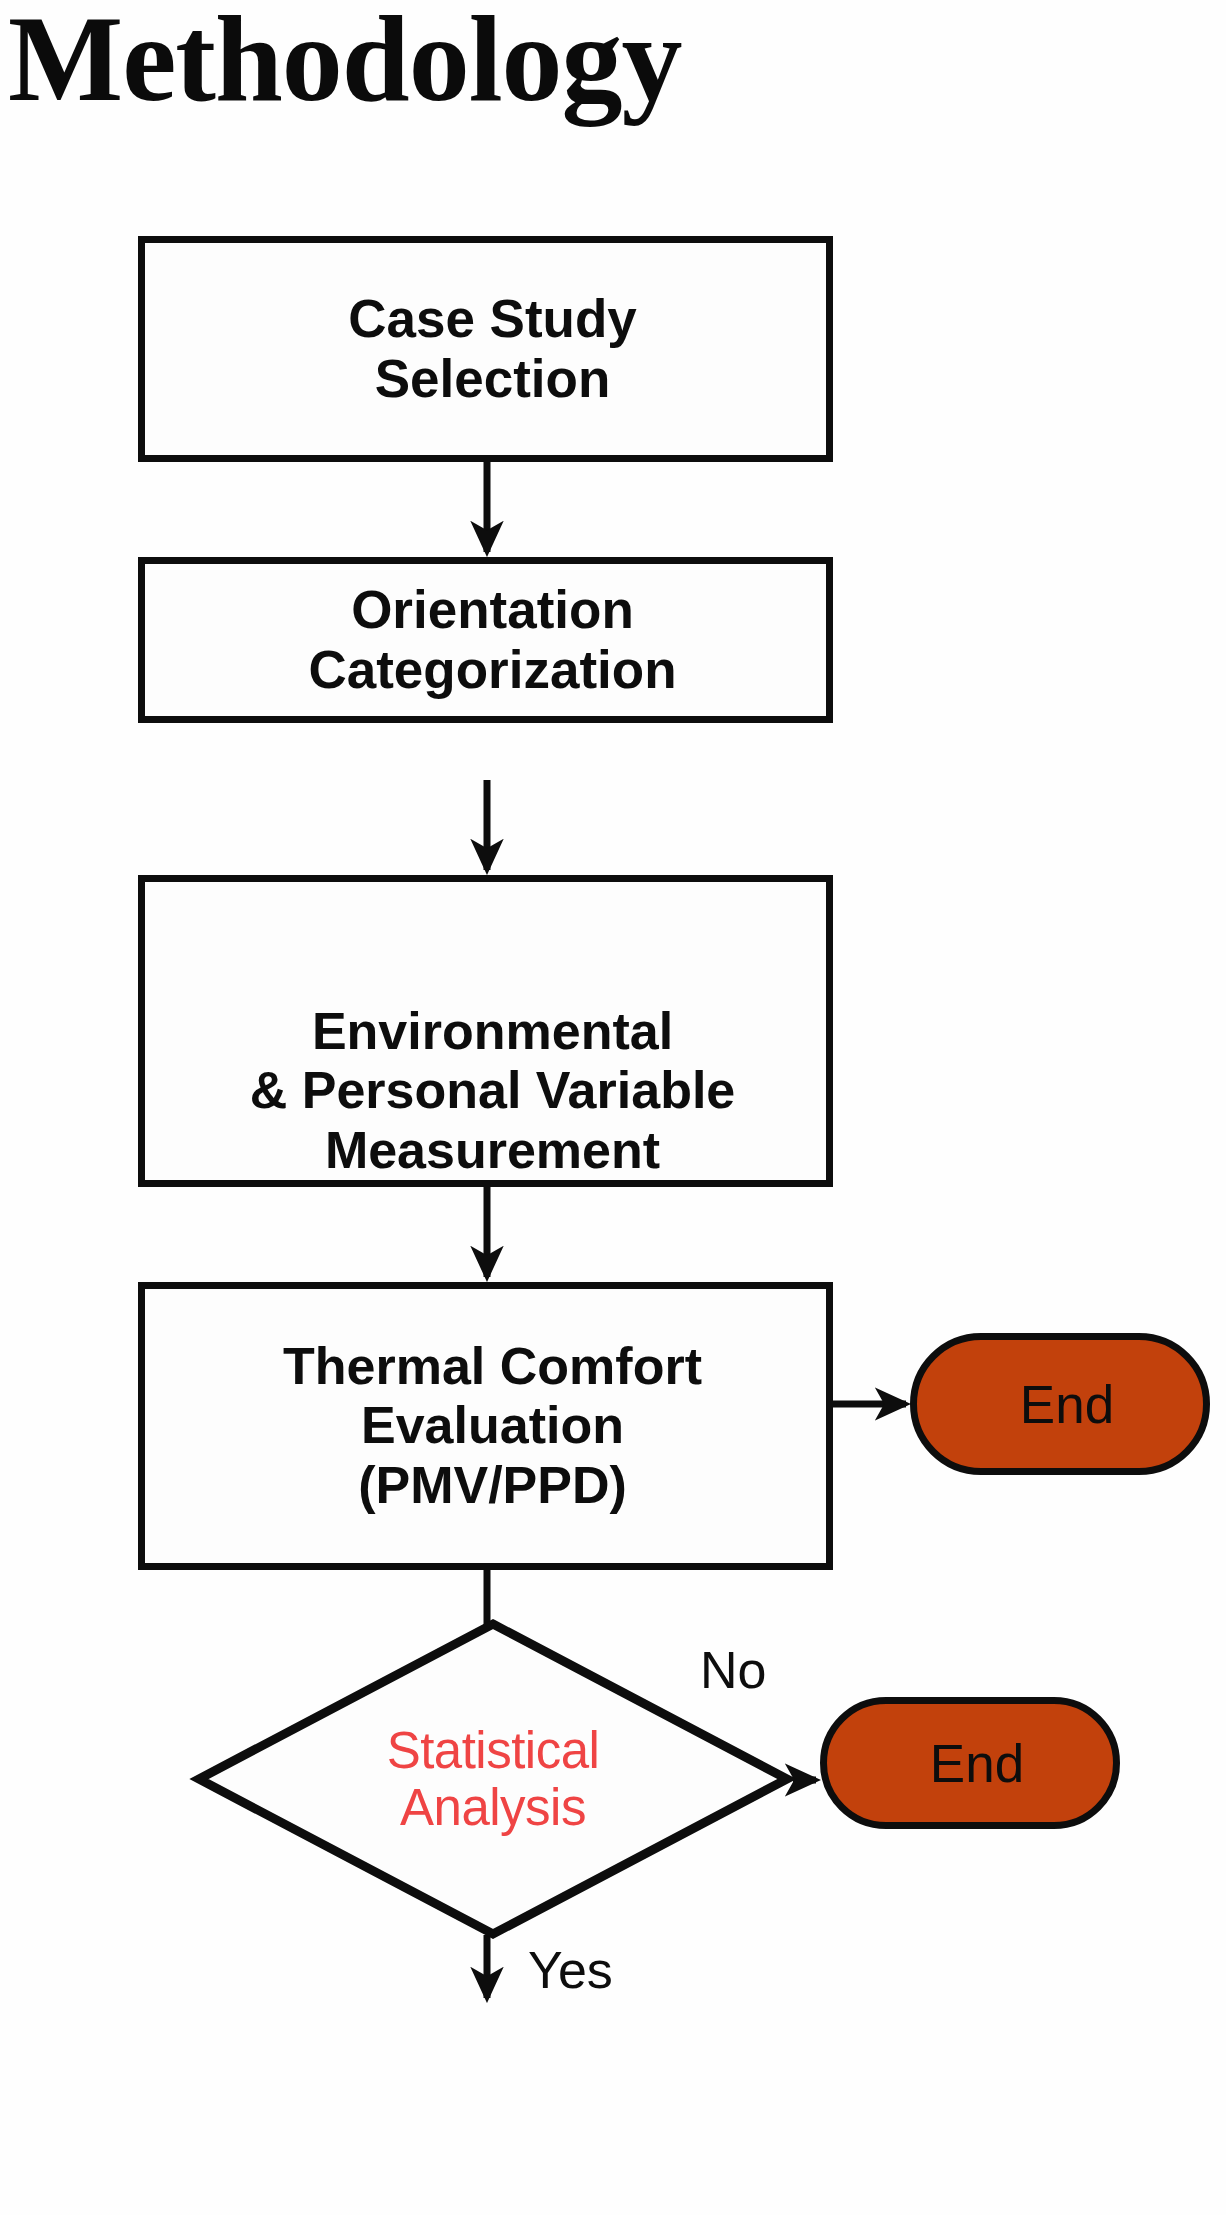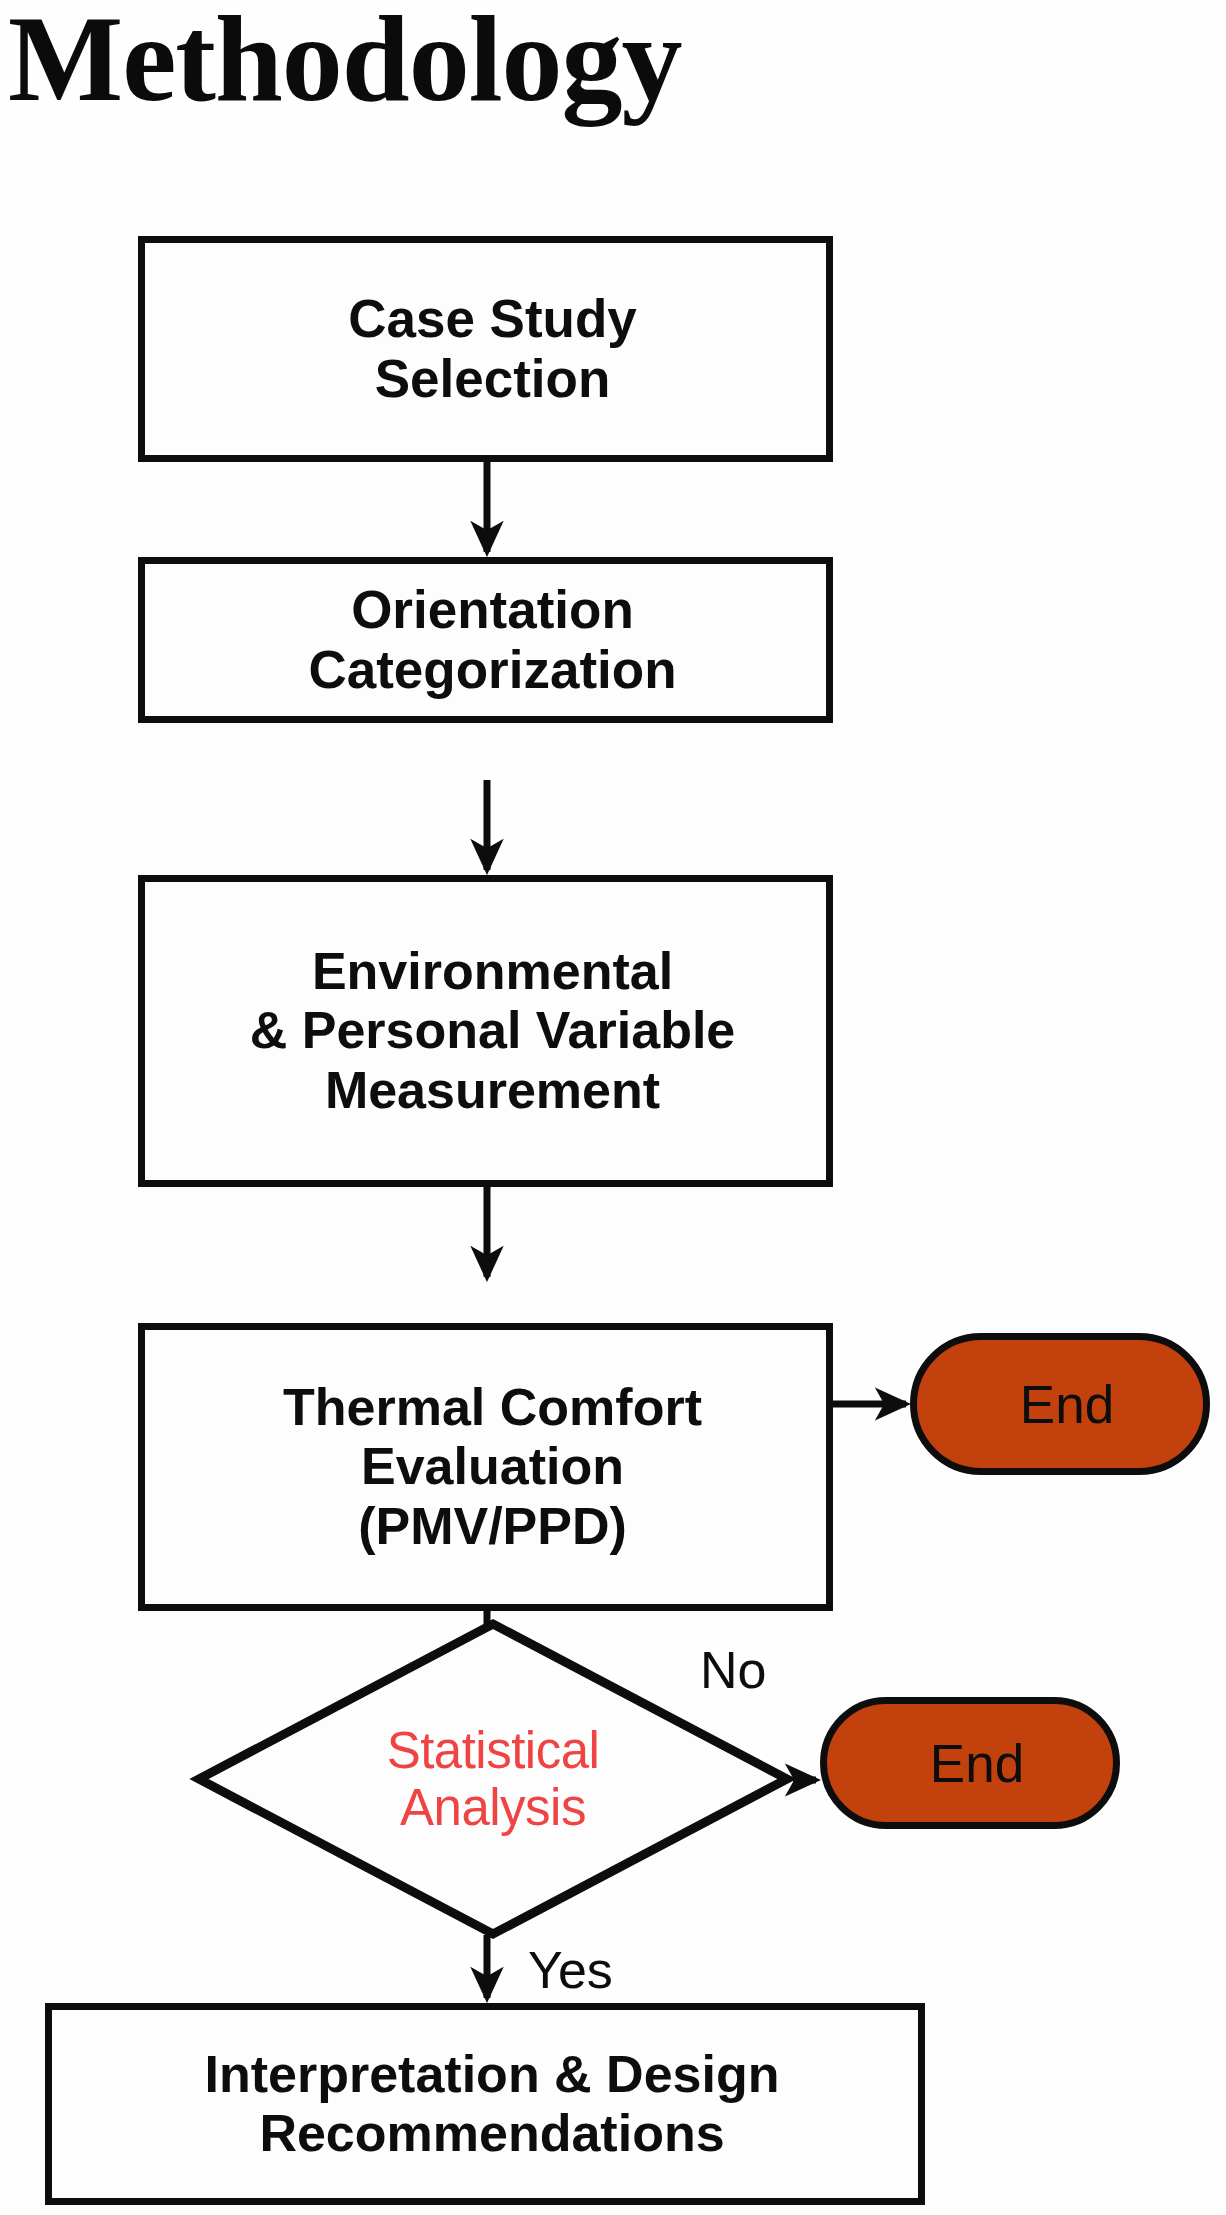--- a/index.html
+++ b/index.html
@@ -55,22 +55,22 @@
     border: 7px solid #0d0d0d;
     background: #c2410c;
     border-radius: 999px;
     font-weight: normal;
     line-height: 1.0;
   }
 
   
   #node-case-study      { left:138px; top:236px;  width:695px; height:226px; font-size:53px; }
   #node-orientation     { left:138px; top:557px;  width:695px; height:166px; font-size:53px; }
-  #node-measurement     { left:138px; top:875px;  width:695px; height:312px; font-size:52px; }
-  #node-thermal         { left:138px; top:1282px; width:695px; height:288px; font-size:52px;margin-top:41px; }
+  #node-measurement     { left:138px; top:875px;  width:695px; height:312px; font-size:52px;align-items:flex-end; }
+  #node-thermal         { left:138px; top:1282px; width:695px; height:288px; font-size:52px; }
   #node-end-top         { left:910px; top:1333px; width:300px; height:142px; font-size:53px; }
   #node-end-branch      { left:820px; top:1697px; width:300px; height:132px; font-size:53px; }
   #node-recommendations { left:45px;  top:2003px; width:880px; height:202px; font-size:52px; }
 
   
   #node-decision {
     position: absolute;
     left: 193px;
     top: 1618px;
     width: 600px;
@@ -199,20 +199,14 @@
   </div>
 
   <div class="edge-label" id="label-no">No</div>
 
   <div class="node terminal" id="node-end-branch">
     <span>End</span>
   </div>
 
   <div class="edge-label" id="label-yes">Yes</div>
 
-  <div class="node proc-box" id="node-recommendations">
-    <div>
-      <span class="nowrap-line">Interpretation &amp; Design</span>
-      <span class="nowrap-line">Recommendations</span>
-    </div>
-  </div>
 
 </div>
 
 </body></html>

